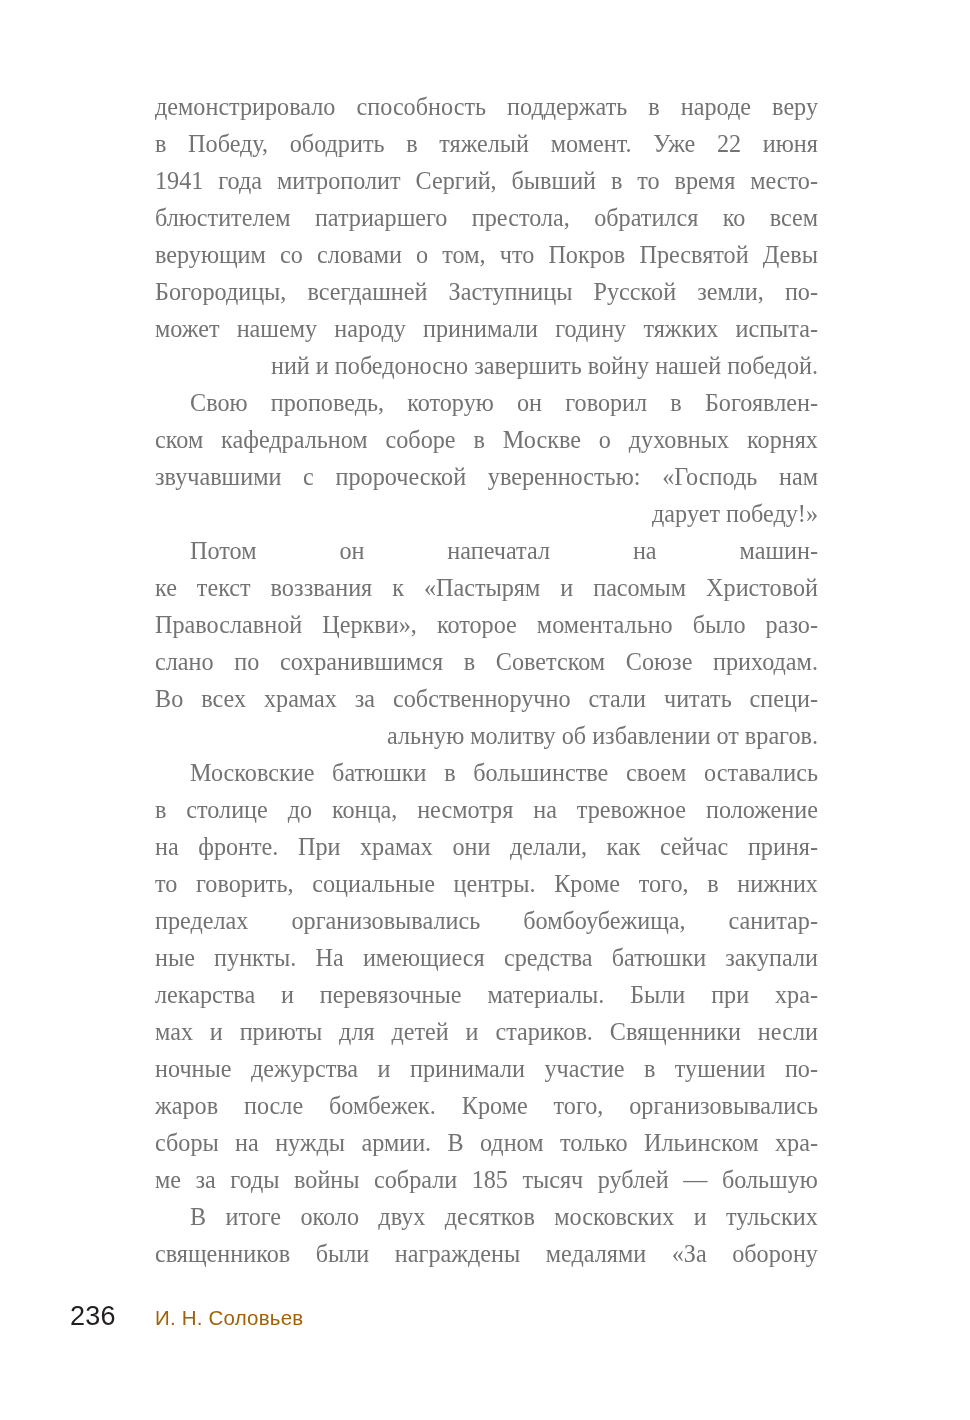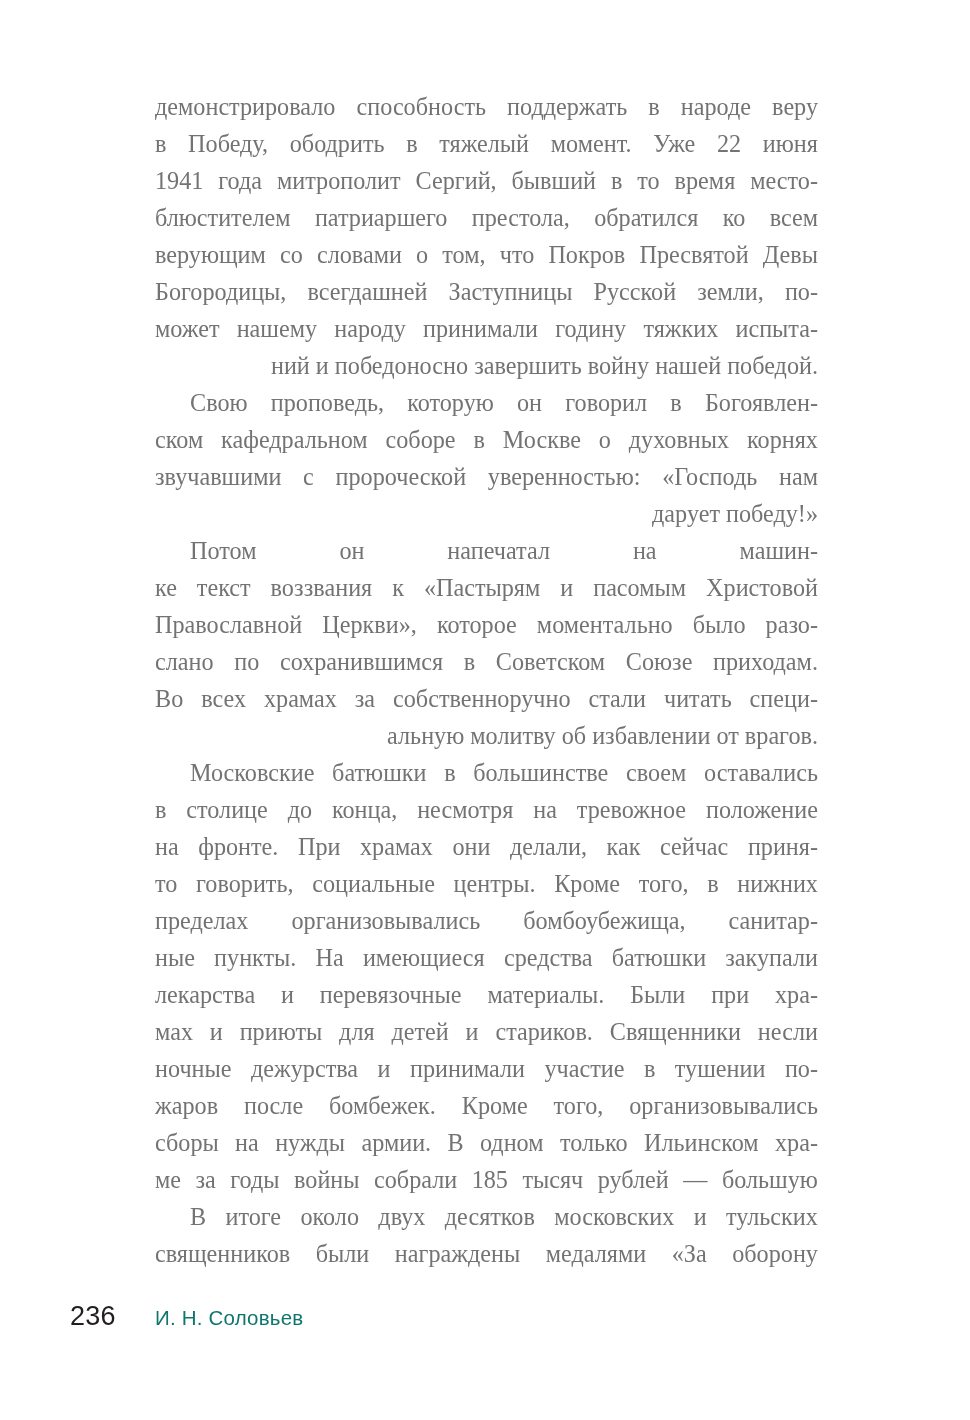--- a/index.html
+++ b/index.html
@@ -87,21 +87,21 @@
     line-height: 34px;
     color: #231f20;
     letter-spacing: 0.2px;
   }
   #running-author {
     position: absolute;
     left: 155px;
     top: 5px;
     font-size: 20.5px;
     line-height: 28px;
-    color: #0f766e;
+    color: #a16207;
     letter-spacing: 0.2px;
   }
 </style>
 </head>
 <body>
 
 <div id="page">
 
   <div id="text-column">
       <div class="paragraph">

